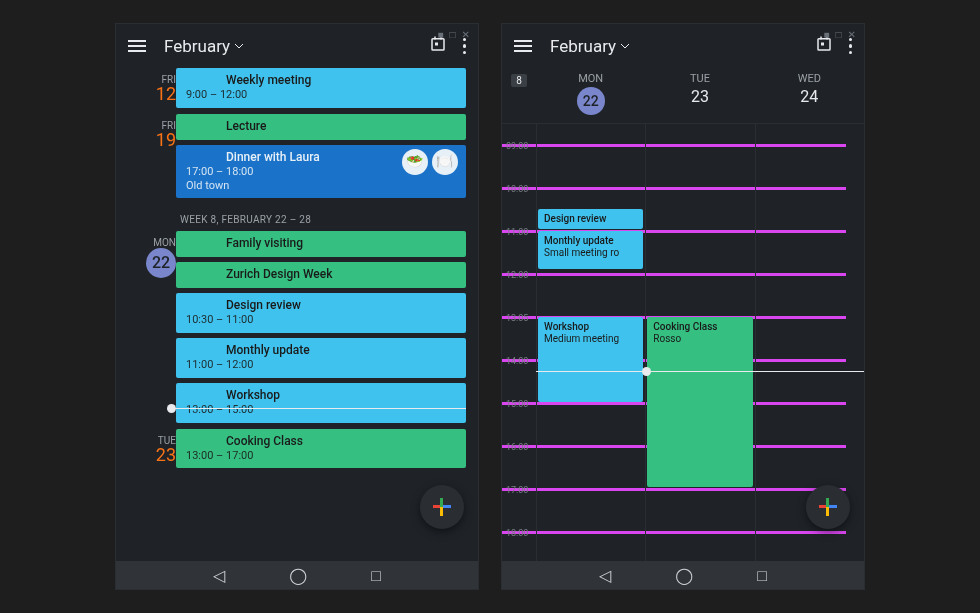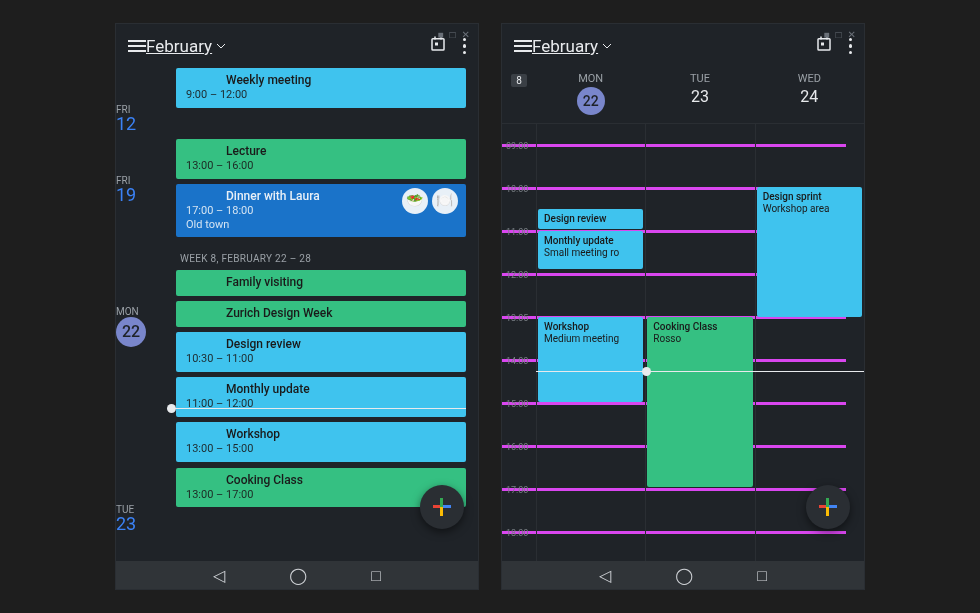--- a/index.html
+++ b/index.html
@@ -2,33 +2,33 @@
 <html><head>
 <meta charset="utf-8">
 <style>
   * { box-sizing: border-box; margin: 0; padding: 0; font-family: -apple-system, BlinkMacSystemFont, "Segoe UI", Roboto, sans-serif; }
   body { background:#1e1e1e; width:980px; height:613px; overflow:hidden; display:flex; justify-content:center; gap:24px; padding:24px 56px; }
   .phone { background:#1f2328; width:362px; height:565px; position:relative; display:flex; flex-direction:column; box-shadow:0 0 0 1px #2a2e33; }
   .win-decor { position:absolute; top:5px; right:8px; display:flex; gap:6px; color:#6a7078; font-size:10px; }
   .hdr { height:44px; display:flex; align-items:center; padding:0 12px; color:#e8eaed; }
   .menu-ic { width:18px; display:flex; flex-direction:column; gap:3px; cursor:pointer;}
   .menu-ic span{height:2px;background:#e8eaed;}
-  .ttl { font-size:17px; font-weight:400; display:flex; align-items:center; cursor:pointer;text-decoration:underline;}
+  .ttl { margin-left:18px; font-size:17px; font-weight:400; display:flex; align-items:center; cursor:pointer;}
   .ttl svg { margin-left:4px;}
   .spc{flex:1;}
   .ic{cursor:pointer;color:#e8eaed;}
   .dots{margin-left:16px; display:flex;flex-direction:column;gap:3px;}
   .dots span{width:3.5px;height:3.5px;border-radius:50%;background:#e8eaed;}
   .body{flex:1;overflow:hidden;position:relative;}
   
   .agenda{display:flex;flex-direction:column;color:#e8eaed;}
   .daygrp{display:flex;padding:0 0 6px 0;}
-  .daylbl{width:60px;text-align:left;padding-top:6px;margin-top:30px;}
+  .daylbl{width:60px;text-align:right;padding-top:6px;}
   .daylbl .wd{font-size:10px;color:#9aa0a6;}
-  .daylbl .dn{font-size:18px;color:#3b82f6;line-height:1;}
+  .daylbl .dn{font-size:18px;color:#f97316;line-height:1;}
   .daylbl .dn.circ{display:inline-flex;align-items:center;justify-content:center;width:30px;height:30px;border-radius:50%;background:#7986cb;color:#1f2328;font-weight:500;font-size:16px;}
   .evcol{flex:1;padding-right:12px;display:flex;flex-direction:column;gap:5px;}
   .ev{border-radius:2px;padding:5px 10px 6px;font-size:12px;line-height:1.25;cursor:pointer;color:#1a1a1a;}
   .ev .t{font-weight:500;margin-left:40px;}
   .ev .d{font-size:11px;opacity:.9;}
   .blue{background:#3fc3ee;}
   .green{background:#35c082;}
   .dblue{background:#1a73c9;color:#e8f0f7;position:relative;overflow:hidden;}
   .dblue .plate{position:absolute;right:8px;top:4px;display:flex;gap:4px;}
   .dblue .pl{width:26px;height:26px;border-radius:50%;background:#e8f0f7;display:inline-flex;align-items:center;justify-content:center;font-size:14px;}
@@ -113,21 +113,20 @@
           </div>
         </div>
         <div class="daygrp">
           <div class="daylbl">
             <div class="wd">FRI</div>
             <div class="dn ">19</div>
           </div>
           <div class="evcol">
             <div class="ev green">
               <div class="t">Lecture</div>
-              <div class="d">13:00 – 16:00</div>
             </div>
             <div class="ev dblue">
               <div class="t">Dinner with Laura</div>
               <div class="d">17:00 – 18:00</div>
               <div class="d">Old town</div>
               <div class="plate">
                 <span class="pl">🥗</span>
                 <span class="pl">🍽️</span>
               </div>
             </div>
@@ -278,24 +277,20 @@
           <div>Small meeting ro</div>
         </div>
         <div class="wev blue" style="left: 36px; top: 193px; width: 105.333px; height: 85px;">
           <div class="t">Workshop</div>
           <div>Medium meeting</div>
         </div>
         <div class="wev green" style="left: 145.333px; top: 193px; width: 105.333px; height: 170px;">
           <div class="t">Cooking Class</div>
           <div>Rosso</div>
         </div>
-        <div class="wev blue" style="left: 254.667px; top: 63px; width: 105.333px; height: 130px;">
-          <div class="t">Design sprint</div>
-          <div>Workshop area</div>
-        </div>
       </div>
     <div class="fab">
       <div class="plus">
           <span class="r"></span>
           <span class="b"></span>
           <span class="g"></span>
           <span class="y"></span>
         </div>
     </div>
   </div>

